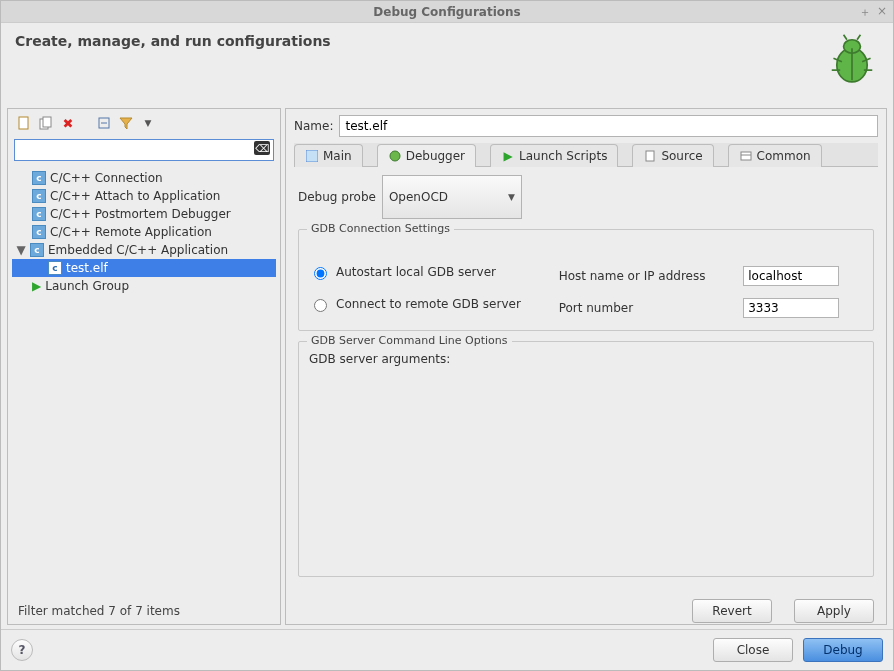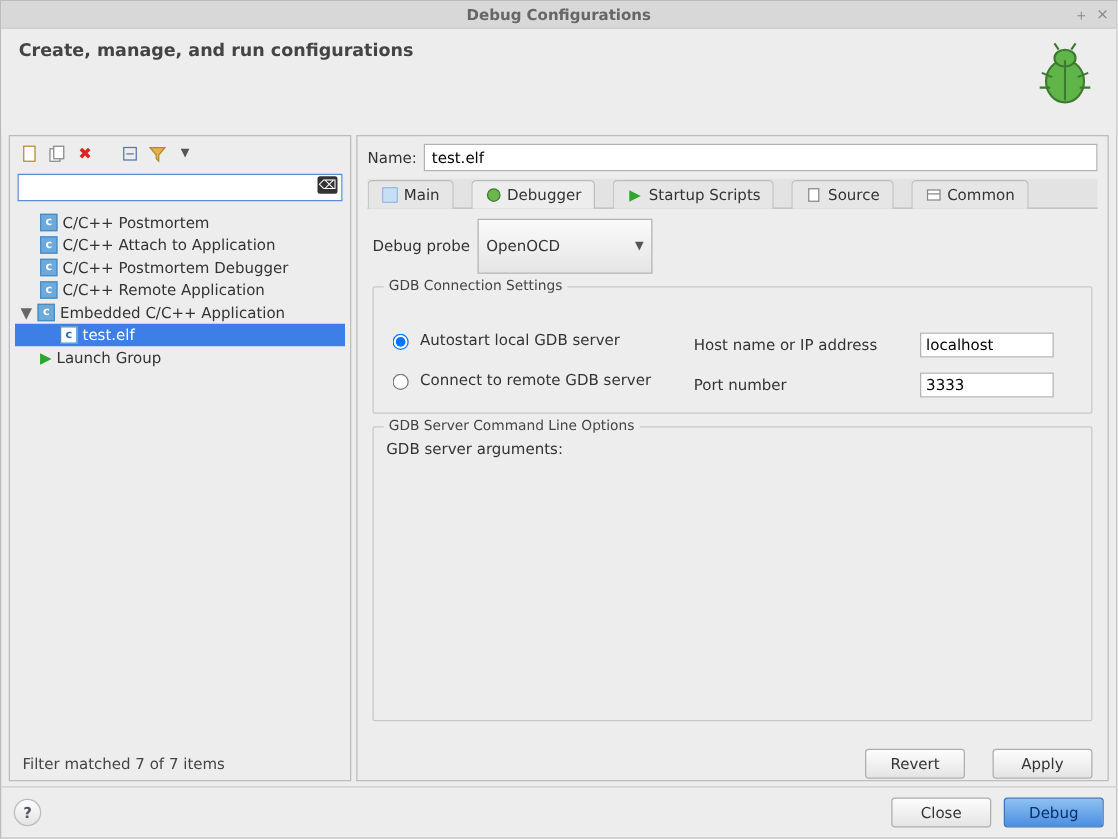--- a/index.html
+++ b/index.html
@@ -40,21 +40,21 @@
 .tab-icon { width: 14px; height: 14px; display: inline-flex; align-items: center; justify-content: center; }
 .tab-content { flex: 1; padding: 8px 4px; }
 .probe-row { display: flex; align-items: center; gap: 6px; margin-bottom: 10px; }
 .combo { display: inline-flex; align-items: center; border: 1px solid #b3b3b3; background: linear-gradient(#fafafa,#e5e5e5); padding: 14px 6px; min-width: 140px; justify-content: space-between; cursor: pointer; }
 .combo-arrow { font-size: 9px; color: #555; }
 .fieldset { border: 1px solid #c8c8c8; border-radius: 2px; padding: 10px 10px; margin-bottom: 10px; position: relative; }
 .fieldset-legend { position: absolute; top: -8px; left: 8px; background: #ededed; padding: 0 4px; font-size: 11px; color: #444; }
 .radio-row { display: flex; align-items: center; gap: 6px; margin-bottom: 8px; }
 .conn-grid { display: grid; grid-template-columns: auto auto auto; gap: 8px 14px; align-items: center; margin-top: 24px; }
 .conn-label { color: #333; }
-.conn-grid input[type=text] { padding: 2px 4px; border: 1px solid #b3b3b3; width: 107px; background: #fff; }
+.conn-grid input[type=text] { padding: 2px 4px; border: 1px solid #b3b3b3; width: 96px; background: #fff; }
 .args-row { display: flex; align-items: center; gap: 6px; }
 .args-row input { flex: 1; padding: 3px 5px; border: 1px solid #b3b3b3; background: #fff; }
 .right-footer { display: flex; justify-content: flex-end; gap: 22px; padding: 4px 4px; }
 .btn { min-width: 80px; padding: 4px 14px; border: 1px solid #aeaeae; background: linear-gradient(#fdfdfd,#e4e4e4); border-radius: 3px; cursor: pointer; text-align: center; }
 .btn.primary { background: linear-gradient(#8fc1f3,#4a8fe0); color: #05316a; border-color: #3b74bd; }
 .bottom-bar { display: flex; align-items: center; justify-content: space-between; padding: 8px 10px; border-top: 1px solid #ccc; }
 .help-btn { width: 22px; height: 22px; border: 1px solid #bbb; border-radius: 50%; display: flex; align-items: center; justify-content: center; background: linear-gradient(#fdfdfd,#e4e4e4); cursor: pointer; color: #556; font-weight: bold; }
 .spacer { height: 200px; }
 </style>
 </head>
@@ -116,21 +116,21 @@
           </span>
         <span class="tool-icon" style="font-size:9px;color:#555">▼</span>
       </div>
       <div class="filter-box">
         <input type="text" value="" style="">
         <span class="clear-x">⌫</span>
       </div>
       <div class="tree">
         <div class="tree-item indent">
             <span class="c-icon">c</span>
-            <span>C/C++ Postmortem</span>
+            <span>C/C++ Connection</span>
           </div>
         <div class="tree-item indent">
             <span class="c-icon">c</span>
             <span>C/C++ Attach to Application</span>
           </div>
         <div class="tree-item indent">
             <span class="c-icon">c</span>
             <span>C/C++ Postmortem Debugger</span>
           </div>
         <div class="tree-item indent">
@@ -171,21 +171,21 @@
         <div class="tab active">
             <span class="tab-icon">
               <svg width="12" height="12">
                 <circle cx="6" cy="6" r="5" fill="#6cb74c" stroke="#3d7a2e"></circle>
               </svg>
             </span>
             <span>Debugger</span>
           </div>
         <div class="tab">
             <span class="tab-icon play-icon">▶</span>
-            <span>Startup Scripts</span>
+            <span>Launch Scripts</span>
           </div>
         <div class="tab">
             <span class="tab-icon">
               <svg width="12" height="12">
                 <rect x="2" y="1" width="8" height="10" fill="#fff" stroke="#888"></rect>
               </svg>
             </span>
             <span>Source</span>
           </div>
         <div class="tab">

